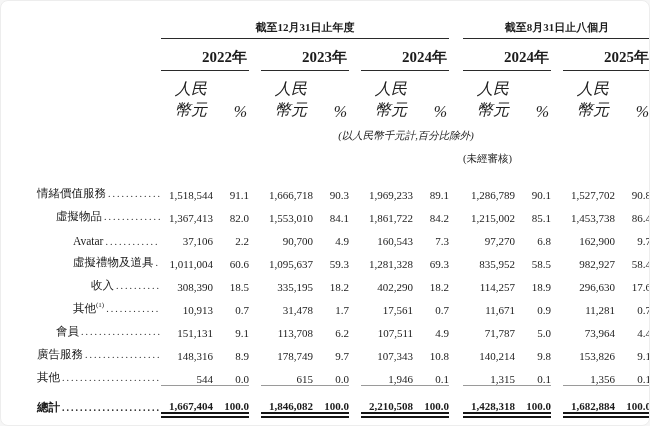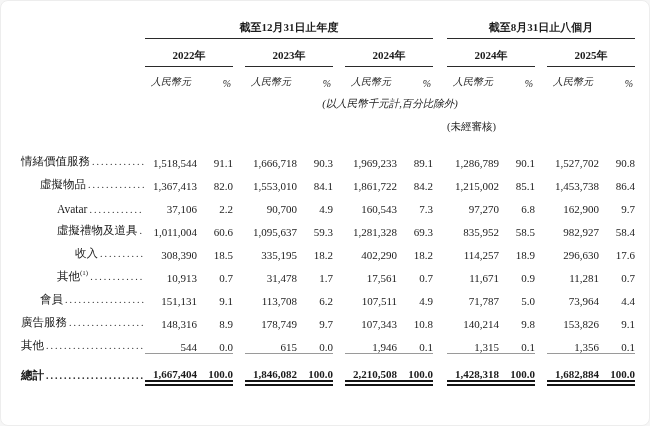--- a/index.html
+++ b/index.html
@@ -3,33 +3,33 @@
 <meta charset="utf-8">
 <style>
   * { margin:0; padding:0; box-sizing:border-box; }
   html,body { background:#f6f6f6; }
   body { width:650px; height:426px; font-family:"Liberation Serif","DejaVu Serif",serif; color:#1c1c1c; }
   .page {
     width:650px; height:426px; background:#ffffff;
     border:1px solid #ededed; border-radius:8px;
     overflow:hidden;
   }
-  table { border-collapse:collapse; table-layout:fixed; width:620px; margin:6px 0 0 14px; }
+  table { border-collapse:collapse; table-layout:fixed; width:620px; margin:6px 0 0 30px; }
   col.c-label { width:130px; }
   col.c-val   { width:52px; }
   col.c-pct   { width:36px; }
   col.c-sp    { width:12px; }
   col.c-spbig { width:14px; }
 
   th, td { font-size:11px; vertical-align:bottom; }
 
   
   .gh-row th { font-weight:bold; text-align:center; padding:13px 2px 3px; border-bottom:1.5px solid #2a2a2a; font-size:11px; }
-  .yr-row th { font-weight:bold; text-align:center; padding:9px 2px 3px; border-bottom:1.5px solid #2a2a2a; font-size:11px; }
-  .unit-row td { padding:8px 2px 1px; font-style:italic; font-size:10px; }
+  .yr-row th { font-weight:bold; text-align:right; padding:9px 2px 3px; border-bottom:1.5px solid #2a2a2a; font-size:15px; }
+  .unit-row td { padding:8px 2px 1px; font-style:italic; font-size:16px; }
   .unit-row td.cur { text-align:right; padding-right:6px; }
   .unit-row td.pct { text-align:right; padding-right:2px; }
   .note-row td { text-align:center; font-style:italic; font-size:10.5px; padding:7px 0 1px; }
   .note2-row td { text-align:left; font-size:10.5px; padding:8px 0 1px; }
 
   
   tbody td { height:23px; }
   tbody tr.gap-row td { height:11px; }
   td.lbl { font-size:11.5px; white-space:nowrap; }
   td.lbl .cellflex { display:flex; align-items:baseline; }

